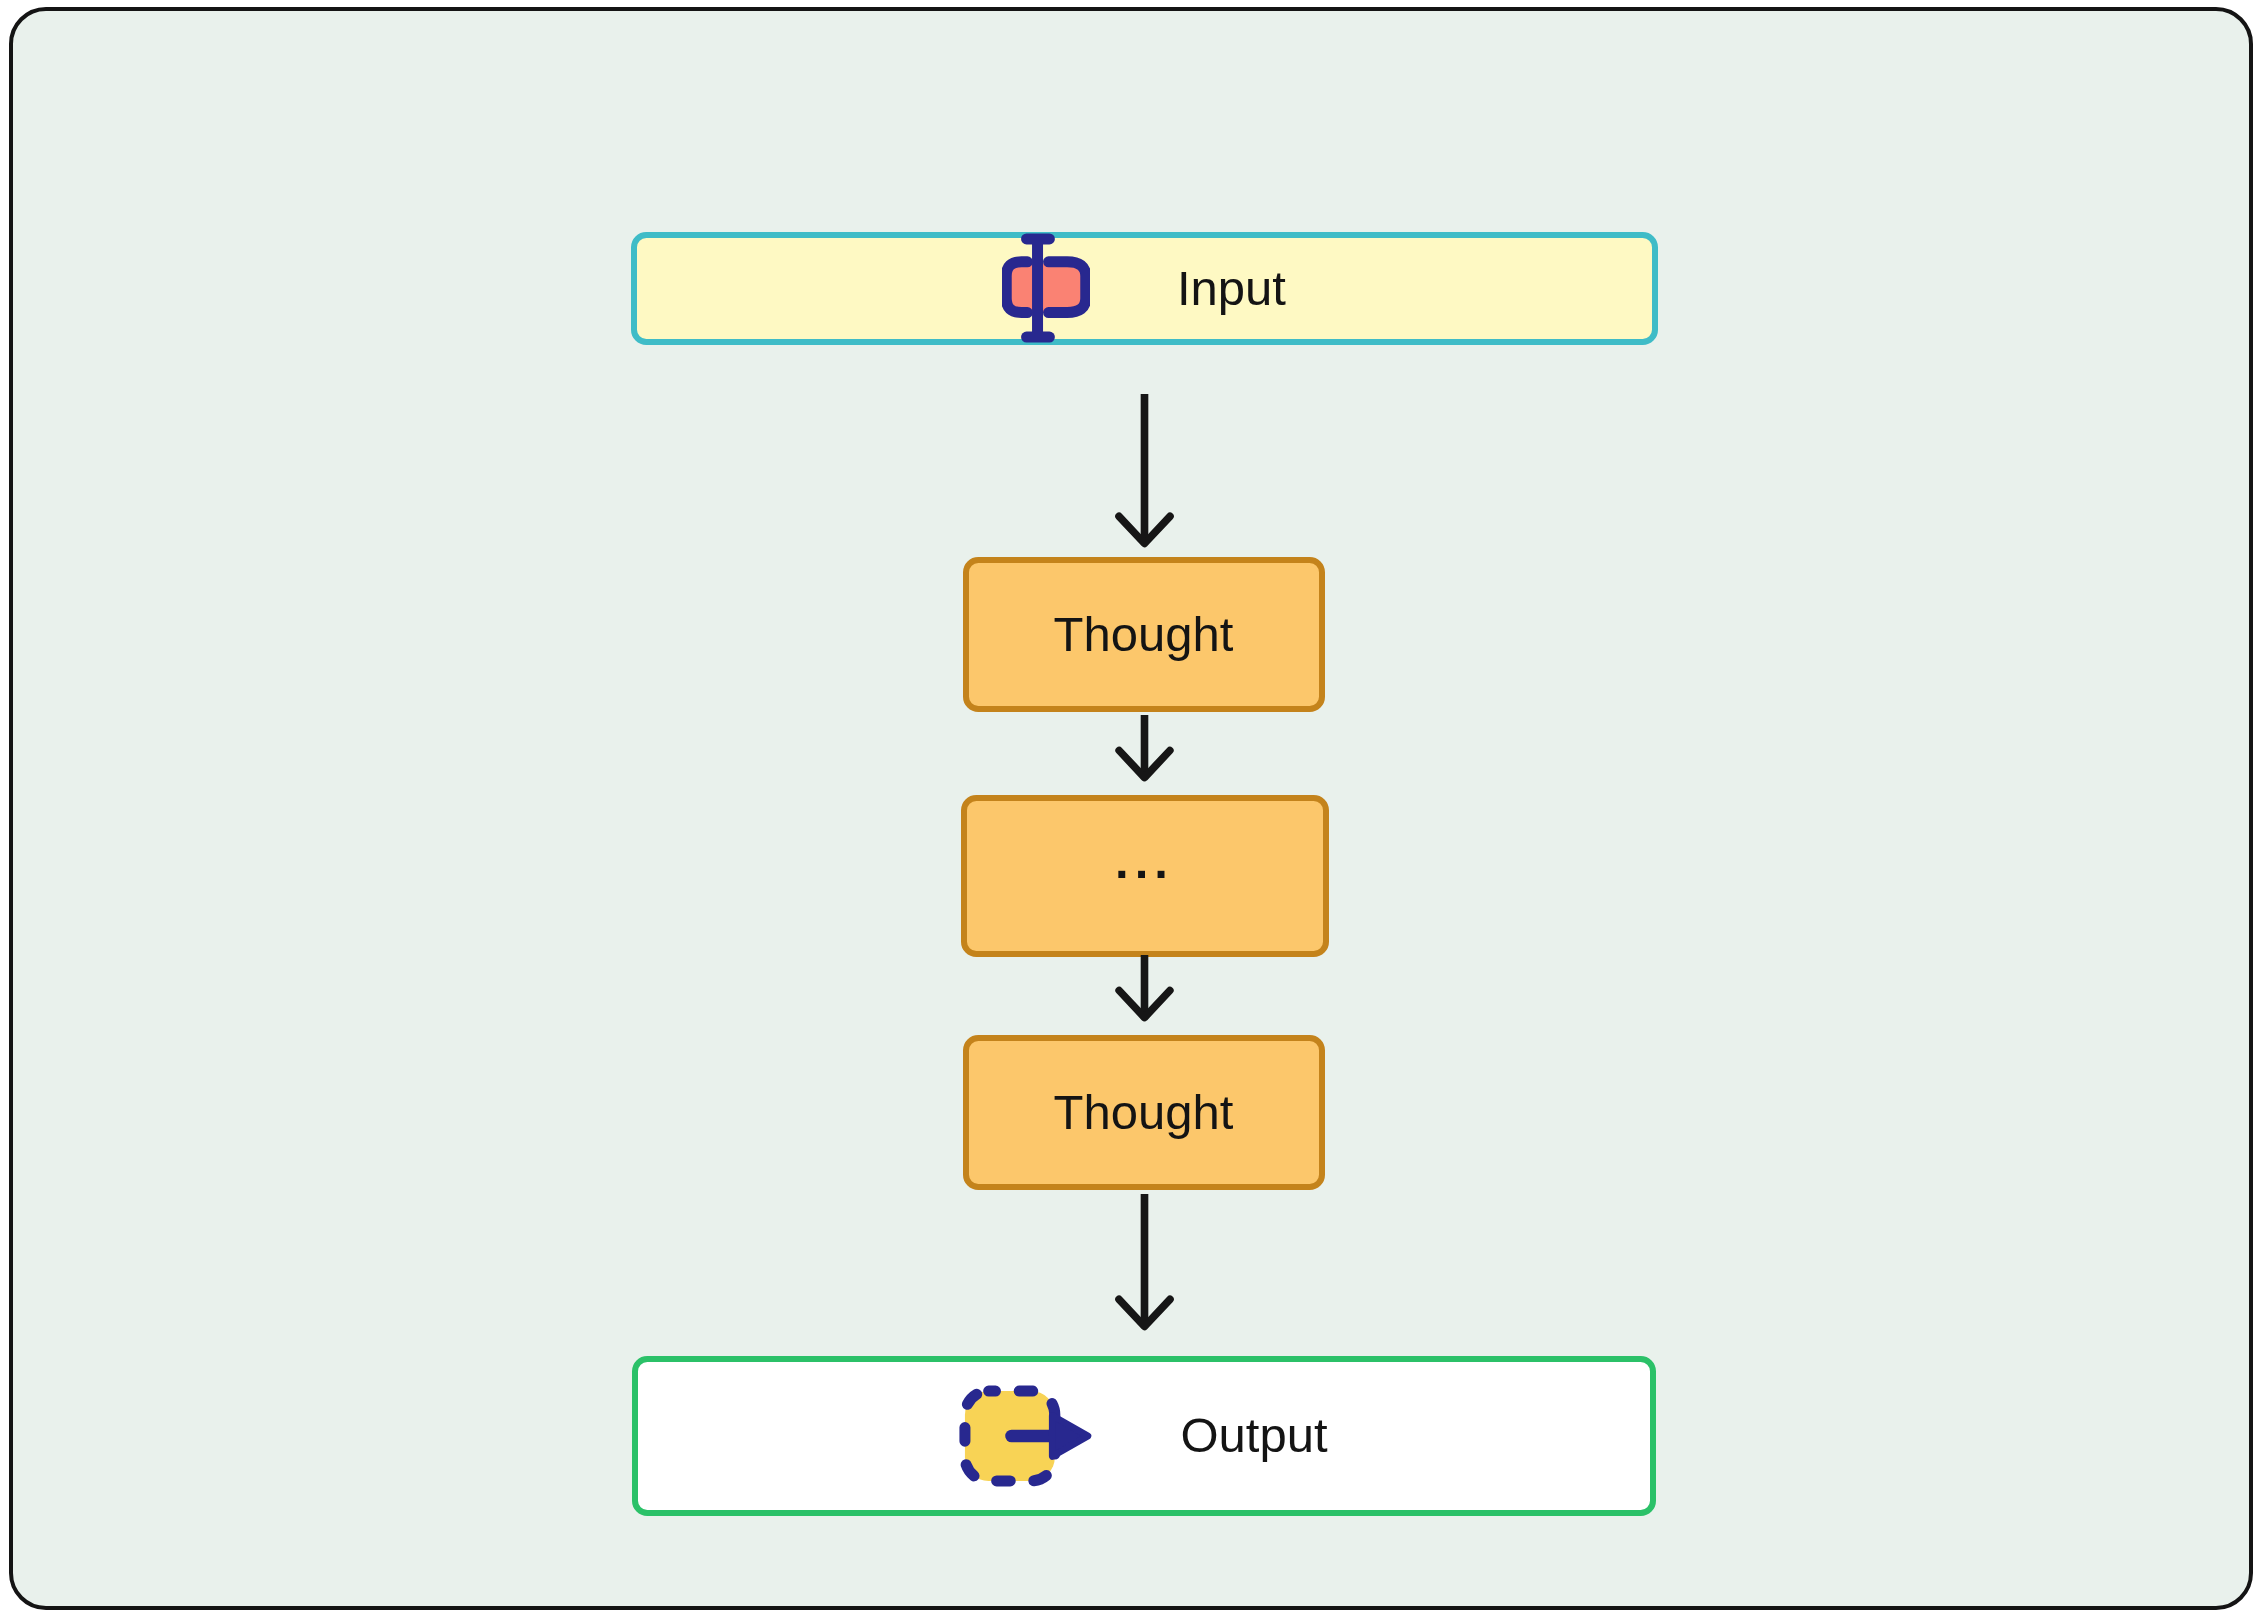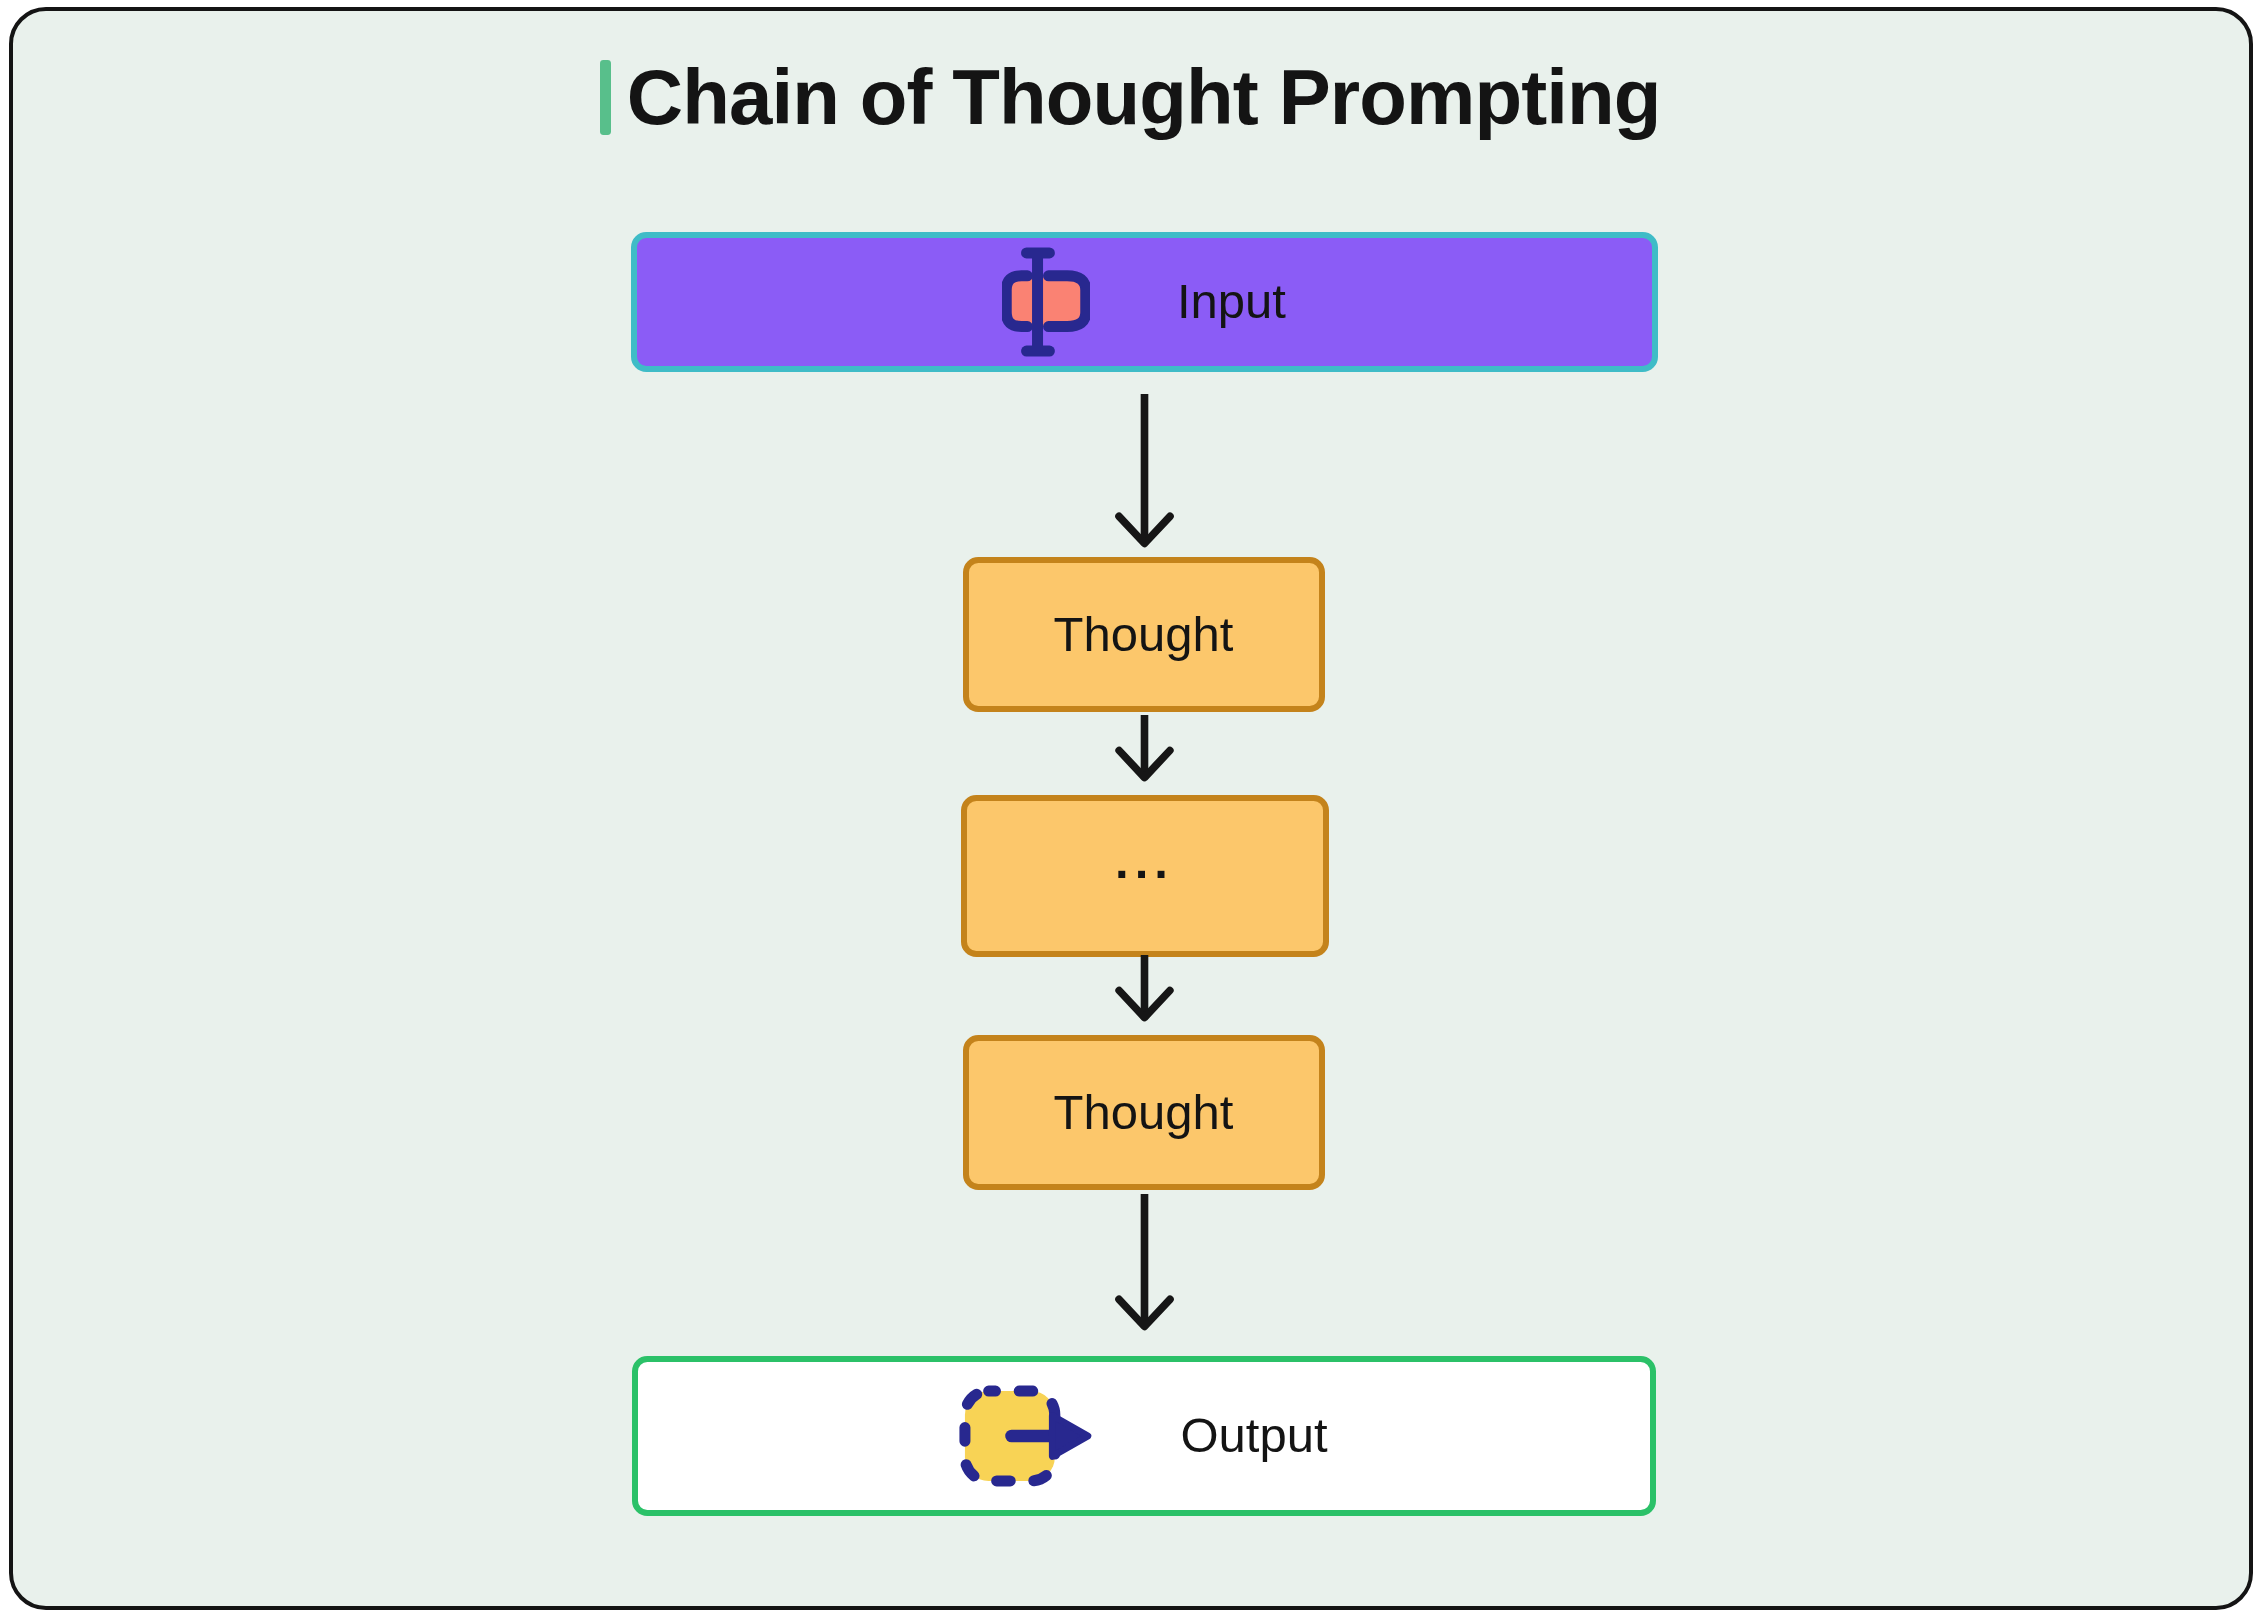--- a/index.html
+++ b/index.html
@@ -29,26 +29,22 @@
   .fl-salmon{fill:var(--salmon);}
   .fl-yellow{fill:var(--icon-yellow);}
   .st-arrow{stroke:var(--arrow);}
 </style>
 </head>
 <body>
 
 <div class="canvas">
   <div class="card">
 
-    <div class="title-row">
-      <span class="accent-bar"></span>
-      <h1 class="title-text">Chain of Thought Prompting</h1>
-    </div>
 
-    <div class="node wide-node" style="left: 618px; top: 221px; width: 1027px; height: 140px; background: #8b5cf6; border-color: rgb(63, 188, 199);">
+    <div class="node wide-node" style="left: 618px; top: 221px; width: 1027px; height: 113px; background: #fef9c3; border-color: rgb(63, 188, 199);">
       <span class="node-icon">
         <svg width="88" height="114" viewBox="0 0 104 134" aria-hidden="true">
           <rect class="fl-salmon" x="6" y="38" width="88" height="58" rx="16"></rect>
           <path class="st-navy" d="M30 36 H23 Q5 36 5 53 V79 Q5 96 23 96 H30" fill="none" stroke-width="13" stroke-linecap="round"></path>
           <path class="st-navy" d="M55 36 H77 Q99 36 99 53 V79 Q99 96 77 96 H55" fill="none" stroke-width="13" stroke-linecap="round"></path>
           <line class="st-navy" x1="42" y1="11" x2="42" y2="123" stroke-width="13" stroke-linecap="round"></line>
           <line class="st-navy" x1="29" y1="9" x2="56" y2="9" stroke-width="13" stroke-linecap="round"></line>
           <line class="st-navy" x1="29" y1="125" x2="56" y2="125" stroke-width="13" stroke-linecap="round"></line>
         </svg>
       </span>

